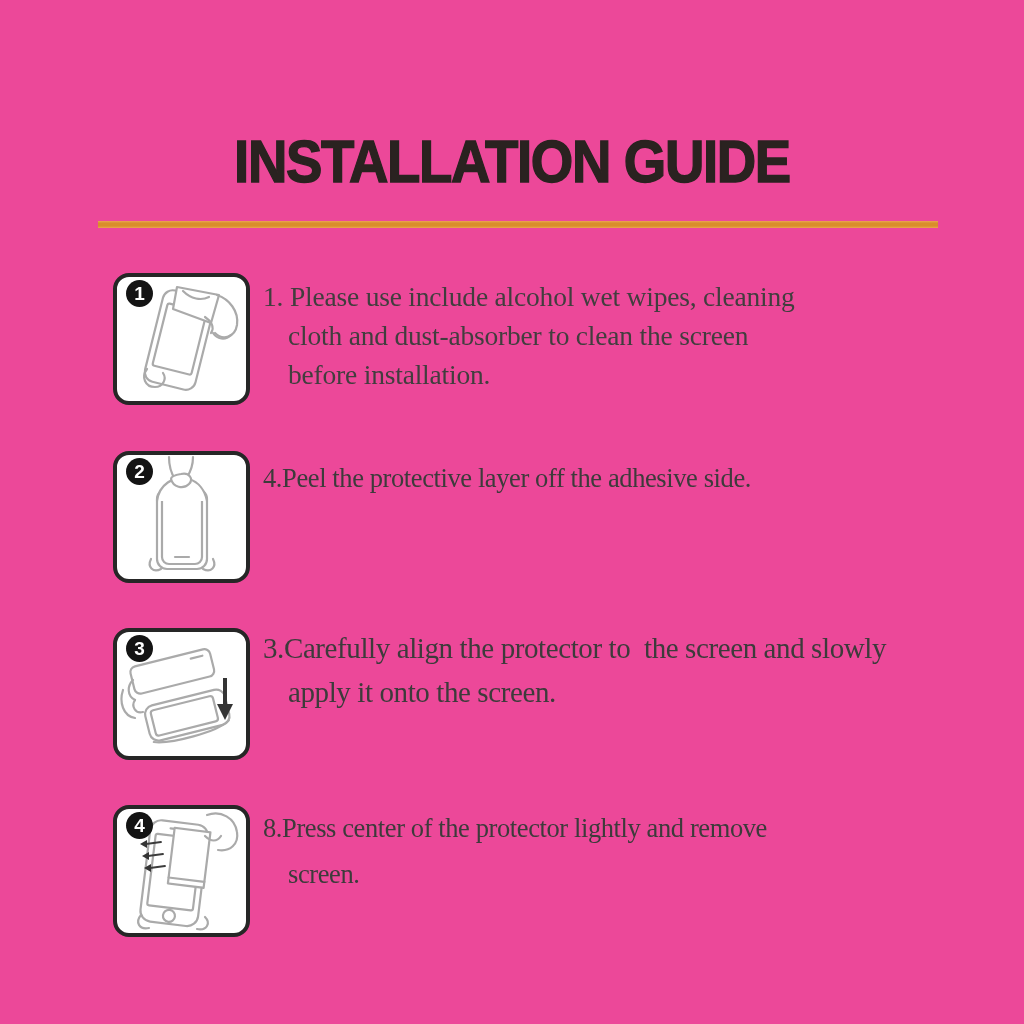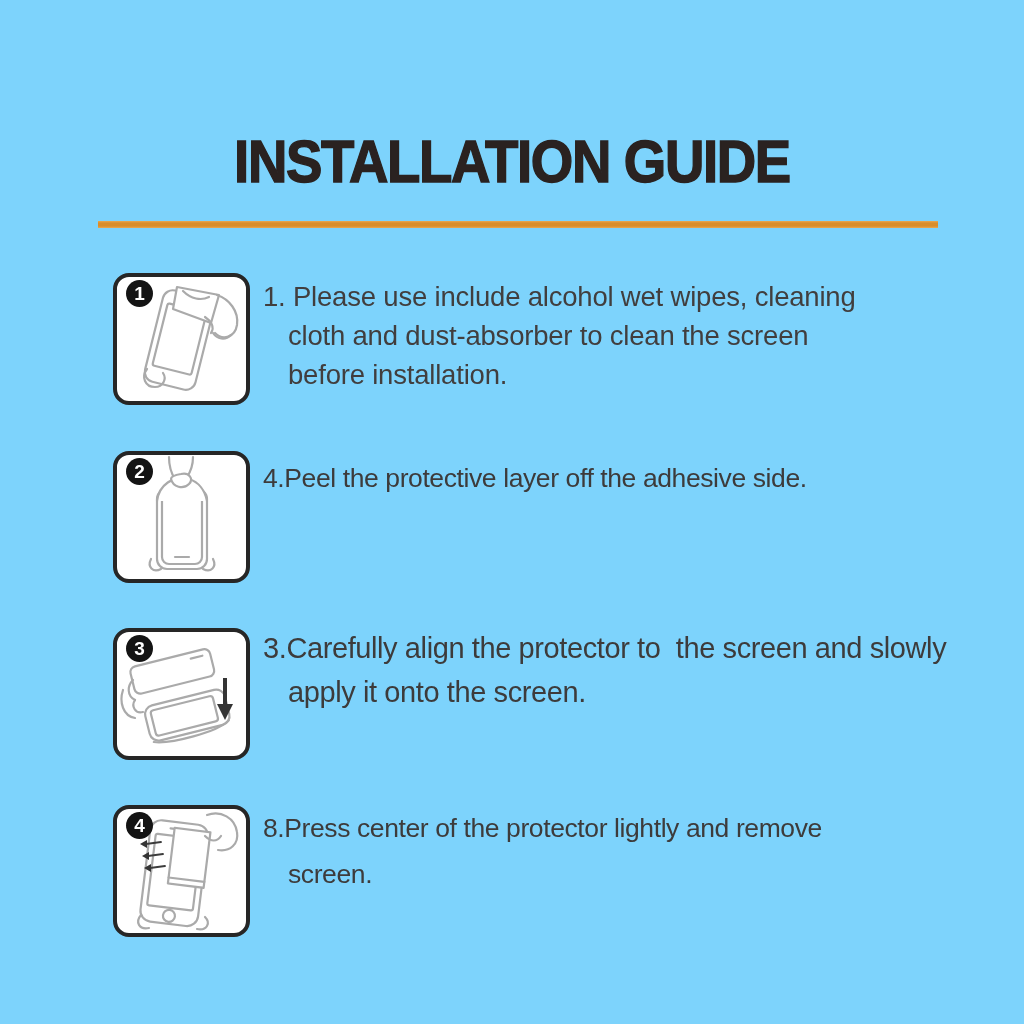--- a/index.html
+++ b/index.html
@@ -2,21 +2,21 @@
 <html><head>
 <meta charset="utf-8">
 <style>
   html,body{margin:0;padding:0;}
   body{
     width:1024px;height:1024px;
     background:#fdfdfc;
     font-family:"Liberation Sans", sans-serif;
     overflow:hidden;
   }
-  .page{position:relative;width:1024px;height:1024px;background:#7dd3fc;}
+  .page{position:relative;width:1024px;height:1024px;background:#ec4899;}
 
   .title{
     position:absolute;top:134px;left:0;width:1024px;
     margin:0;text-align:center;
     font-size:60px;font-weight:700;line-height:56px;
     color:#2a2220;letter-spacing:-1.5px;
     transform:scaleX(0.91);
     -webkit-text-stroke:1.4px #2a2220;
   }
 
@@ -37,21 +37,21 @@
 
   .badge{
     position:absolute;left:9px;top:3px;z-index:2;
     width:27px;height:27px;border-radius:50%;
     background:#141414;color:#ffffff;
     font-size:19px;font-weight:700;
     display:flex;align-items:center;justify-content:center;
   }
 
   .step-text{position:absolute;left:263px;color:#3d3b3b;}
-  .step-text .line{white-space:pre-wrap;}
+  .step-text .line{white-space:pre-wrap;font-family:Liberation Serif, serif;}
   .step-text .cont{padding-left:25px;}
 
   .t1{top:4px;font-size:27.5px;line-height:39px;letter-spacing:-0.2px;color:#413e3e;}
   .t2{top:7px;font-size:26.5px;line-height:40px;letter-spacing:-0.4px;}
   .t3{top:-2px;font-size:29px;line-height:44px;letter-spacing:-0.4px;}
   .t4{top:0px;font-size:26.5px;line-height:46px;letter-spacing:-0.4px;}
 
   .sketch{stroke:#aaaaaa;stroke-width:2.2;fill:none;stroke-linecap:round;stroke-linejoin:round;}
   .sketch .fillw{fill:#ffffff;}
   .sketch .dark{stroke:#3c3c3c;}

